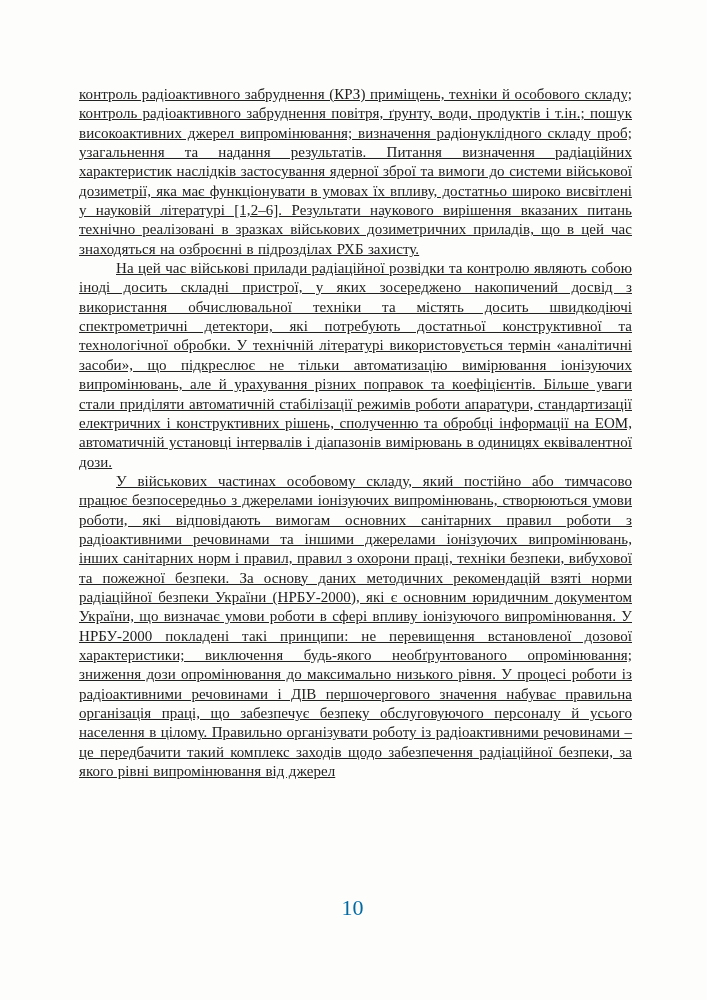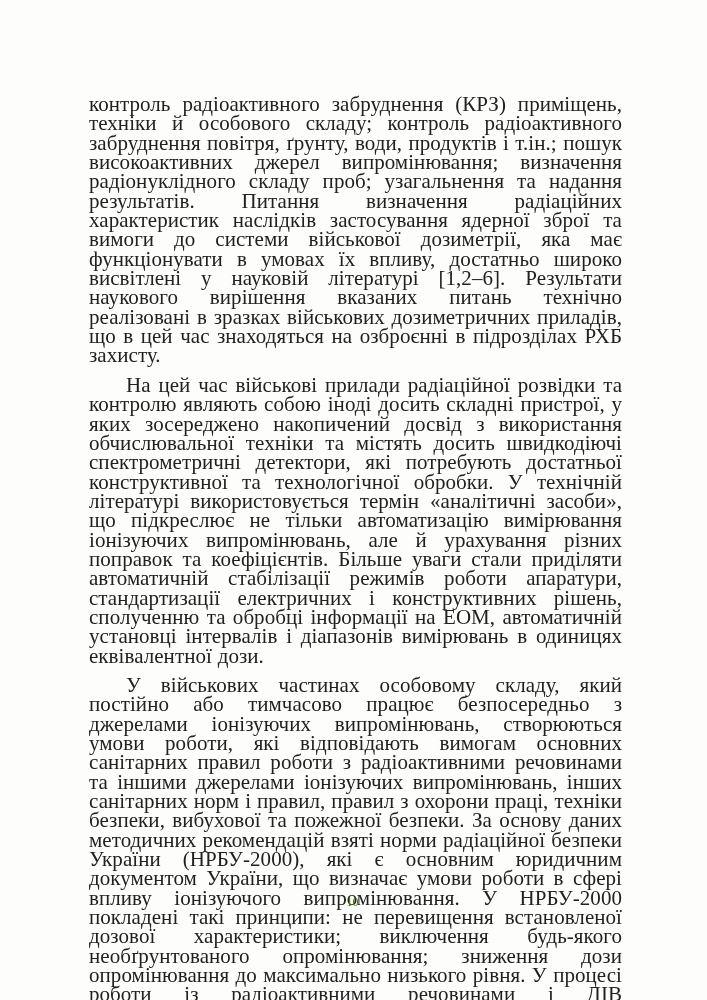--- a/index.html
+++ b/index.html
@@ -23,39 +23,40 @@
     background: #fdfdfc;
   }
   .text-block {
     position: absolute;
     left: 79px;
     top: 85px;
     width: 553px;
     color: #212121;
   }
   .para {
-    margin: 10px;
-    font-size: 21px;
+    margin: 0;
+    font-size: 15px;
     line-height: 19.35px;
     text-align: justify;
     text-justify: inter-word;
     letter-spacing: 0.05px;
     word-spacing: 0.5px;
+    text-decoration: underline;
   }
   .para.indent {
     text-indent: 37px;
   }
   .page-number {
     position: absolute;
     left: 0;
     top: 895px;
     width: 705px;
     text-align: center;
-    font-size: 12px;
-    color: #4d7c0f;
+    font-size: 22px;
+    color: #0369a1;
   }
 </style>
 </head>
 <body>
 
 <div class="page">
   <div class="text-block">
     <p class="para">контроль радіоактивного забруднення (КРЗ) приміщень, техніки й особового складу; контроль радіоактивного забруднення повітря, ґрунту, води, продуктів і т.ін.; пошук високоактивних джерел випромінювання; визначення радіонуклідного складу проб; узагальнення та надання результатів. Питання визначення радіаційних характеристик наслідків застосування ядерної зброї та вимоги до системи військової дозиметрії, яка має функціонувати в умовах їх впливу, достатньо широко висвітлені у науковій літературі [1,2–6]. Результати наукового вирішення вказаних питань технічно реалізовані в зразках військових дозиметричних приладів, що в цей час знаходяться на озброєнні в підрозділах РХБ захисту.</p>
     <p class="para indent">На цей час військові прилади радіаційної розвідки та контролю являють собою іноді досить складні пристрої, у яких зосереджено накопичений досвід з використання обчислювальної техніки та містять досить швидкодіючі спектрометричні детектори, які потребують достатньої конструктивної та технологічної обробки. У технічній літературі використовується термін «аналітичні засоби», що підкреслює не тільки автоматизацію вимірювання іонізуючих випромінювань, але й урахування різних поправок та коефіцієнтів. Більше уваги стали приділяти автоматичній стабілізації режимів роботи апаратури, стандартизації електричних і конструктивних рішень, сполученню та обробці інформації на ЕОМ, автоматичній установці інтервалів і діапазонів вимірювань в одиницях еквівалентної дози.</p>
     <p class="para indent">У військових частинах особовому складу, який постійно або тимчасово працює безпосередньо з джерелами іонізуючих випромінювань, створюються умови роботи, які відповідають вимогам основних санітарних правил роботи з радіоактивними речовинами та іншими джерелами іонізуючих випромінювань, інших санітарних норм і правил, правил з охорони праці, техніки безпеки, вибухової та пожежної безпеки. За основу даних методичних рекомендацій взяті норми радіаційної безпеки України (НРБУ-2000), які є основним юридичним документом України, що визначає умови роботи в сфері впливу іонізуючого випромінювання. У НРБУ-2000 покладені такі принципи: не перевищення встановленої дозової характеристики; виключення будь-якого необґрунтованого опромінювання; зниження дози опромінювання до максимально низького рівня. У процесі роботи із радіоактивними речовинами і ДІВ першочергового значення набуває правильна організація праці, що забезпечує безпеку обслуговуючого персоналу й усього населення в цілому. Правильно організувати роботу із радіоактивними речовинами – це передбачити такий комплекс заходів щодо забезпечення радіаційної безпеки, за якого рівні випромінювання від джерел</p>

